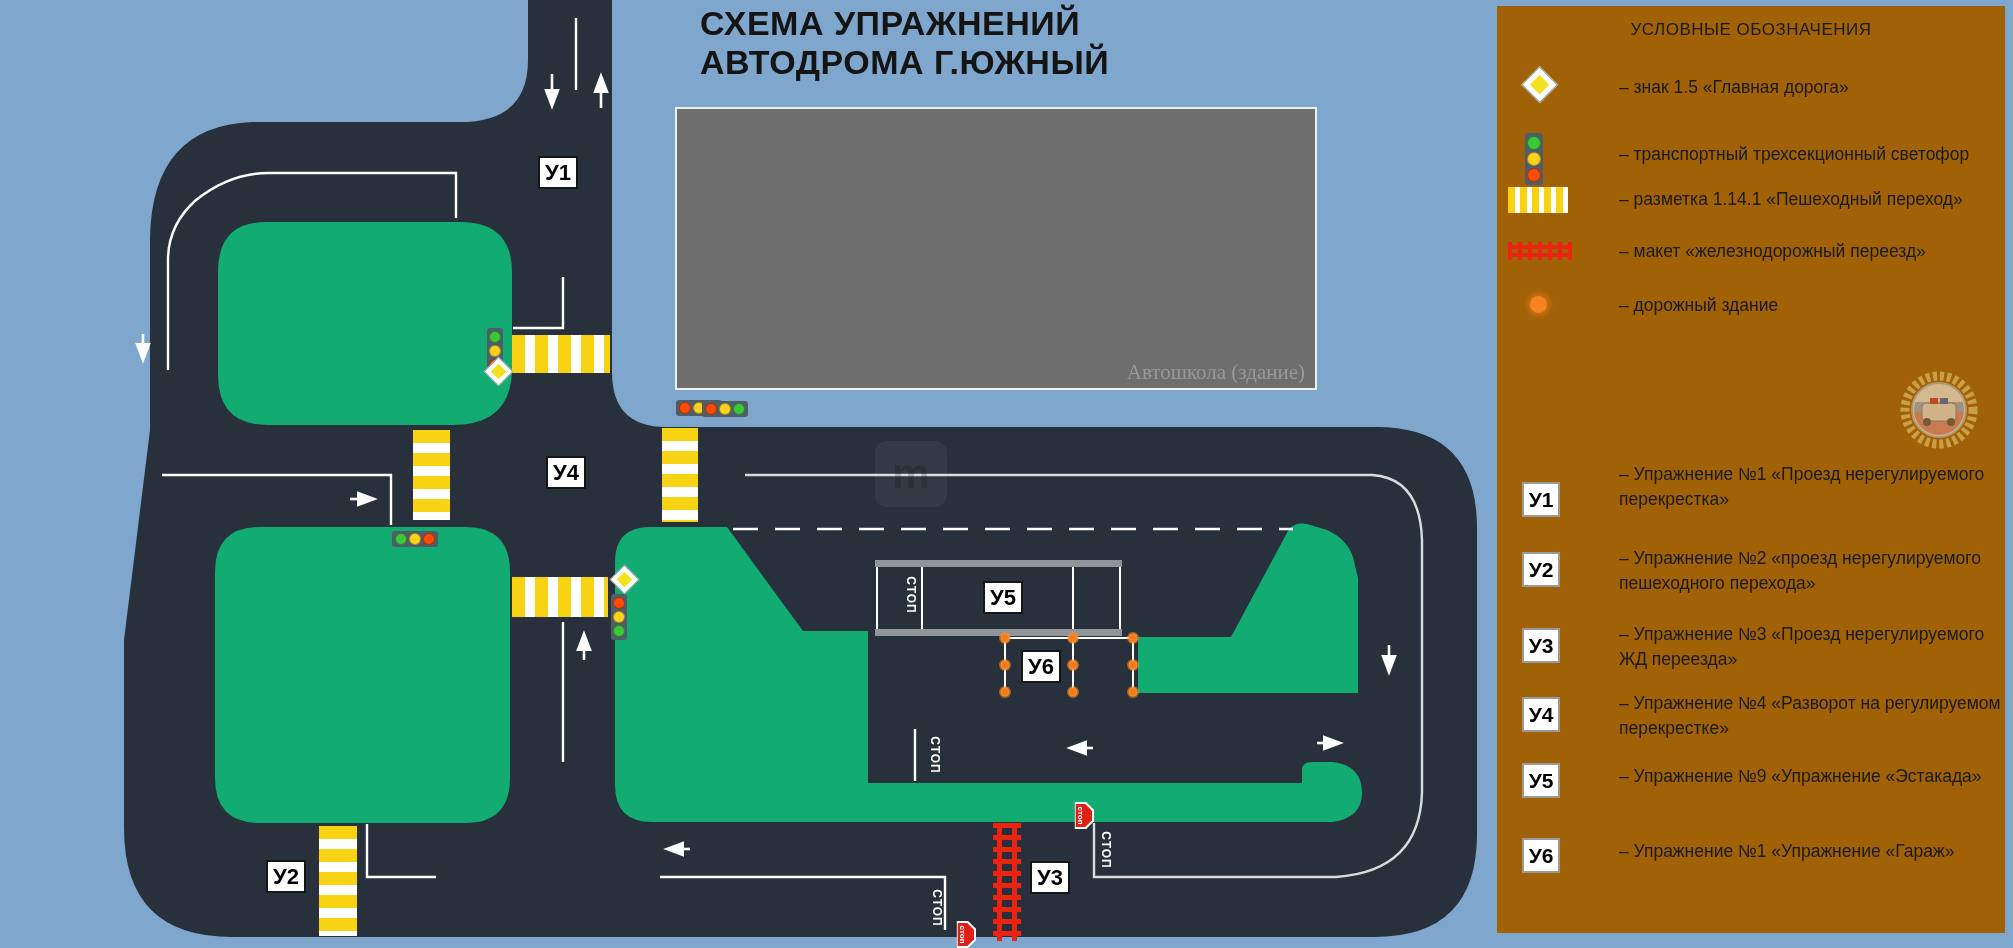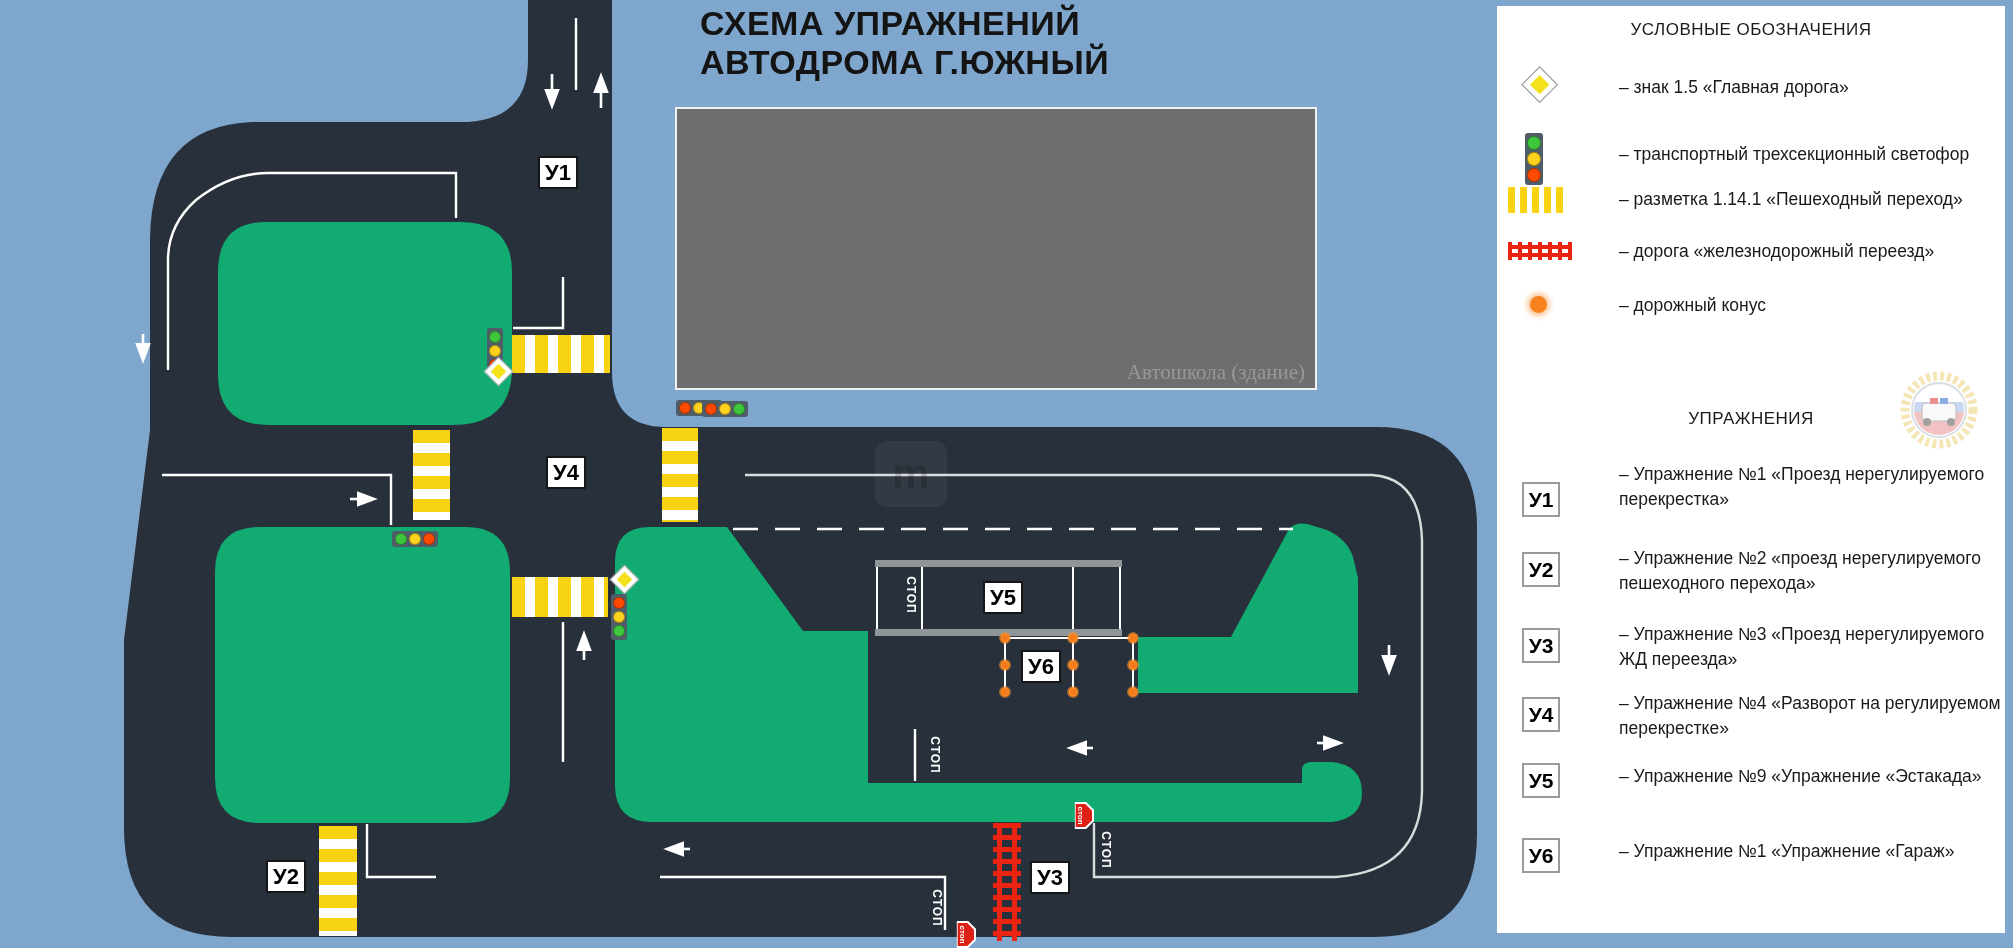--- a/index.html
+++ b/index.html
@@ -47,21 +47,21 @@
                display:grid;place-items:center;}
   .diamond .d2{width:11px;height:11px;background:#f3e11c;}
 
   .oct{width:27px;height:27px;z-index:7;}
   .oct .o1{position:absolute;inset:0;background:#fff;clip-path:polygon(29% 0,71% 0,100% 29%,100% 71%,71% 100%,29% 100%);}
   .oct .o2{position:absolute;inset:2px;background:#de2117;clip-path:polygon(29% 0,71% 0,100% 29%,100% 71%,71% 100%,29% 100%);}
   .oct .txt{position:absolute;inset:0;display:grid;place-items:center;transform:rotate(90deg);
             color:#fff;font-size:8px;font-weight:700;}
 
   
-  #legend{left:1497px;top:6px;width:508px;height:927px;background:#ffffff;color:#000;}
+  #legend{left:1497px;top:6px;width:508px;height:927px;background:#a16207;color:#000;}
   #legend .hd{position:absolute;left:0;width:100%;text-align:center;font-size:17px;letter-spacing:.5px;color:#1a1a1a;}
   .sym-row .txt,.ex-row .txt{position:absolute;left:122px;font-size:17.5px;color:#1a1a1a;line-height:25px;width:386px;}
   .ex-box{position:absolute;left:25px;width:34px;height:31px;background:#fff;border:2px solid #9a9a9a;
           display:grid;place-items:center;font-size:21px;font-weight:700;}
   .cone-dot{width:17px;height:17px;border-radius:50%;background:#f7821e;box-shadow:0 0 5px 3px rgba(247,130,30,.45);}
   .leg-zebra{width:60px;height:26px;background:repeating-linear-gradient(90deg,#f7d314 0 7px,#ffffff 7px 12px);}
 </style>
 </head>
 <body>
 
@@ -232,28 +232,27 @@
           <i class="r"></i>
         </div>
       <div class="txt" style="top:136px;">– транспортный трехсекционный светофор</div>
     </div>
     <div class="sym-row">
       <div class="abs leg-zebra" style="left:11px;top:181px;"></div>
       <div class="txt" style="top:181px;">– разметка 1.14.1 «Пешеходный переход»</div>
     </div>
     <div class="sym-row">
       <div class="abs rr-h" style="left:11px;top:236px;"></div>
-      <div class="txt" style="top:233px;">– дорога «железнодорожный переезд»</div>
+      <div class="txt" style="top:233px;">– макет «железнодорожный переезд»</div>
     </div>
     <div class="sym-row">
       <div class="abs cone-dot" style="left:33px;top:290px;"></div>
-      <div class="txt" style="top:287px;">– дорожный конус</div>
-    </div>
-
-    <div class="hd" style="top:403px;">УПРАЖНЕНИЯ</div>
+      <div class="txt" style="top:287px;">– дорожный здание</div>
+    </div>
+
 
     <svg class="abs" style="left:399px;top:364px;" width="86" height="80" viewBox="0 0 86 80" opacity="0.55">
       <circle cx="43" cy="40" r="34" fill="none" stroke="#ecd27c" stroke-width="9" stroke-dasharray="4 3"></circle>
       <circle cx="43" cy="40" r="27" fill="#ffffff" stroke="#b9c4cc" stroke-width="2"></circle>
       <clipPath id="emb">
           <circle cx="43" cy="40" r="25"></circle>
         </clipPath>
       <g clip-path="url(#emb)">
         <rect x="18" y="15" width="50" height="17" fill="#ffffff"></rect>
         <rect x="18" y="32" width="50" height="10" fill="#9db9e8"></rect>

